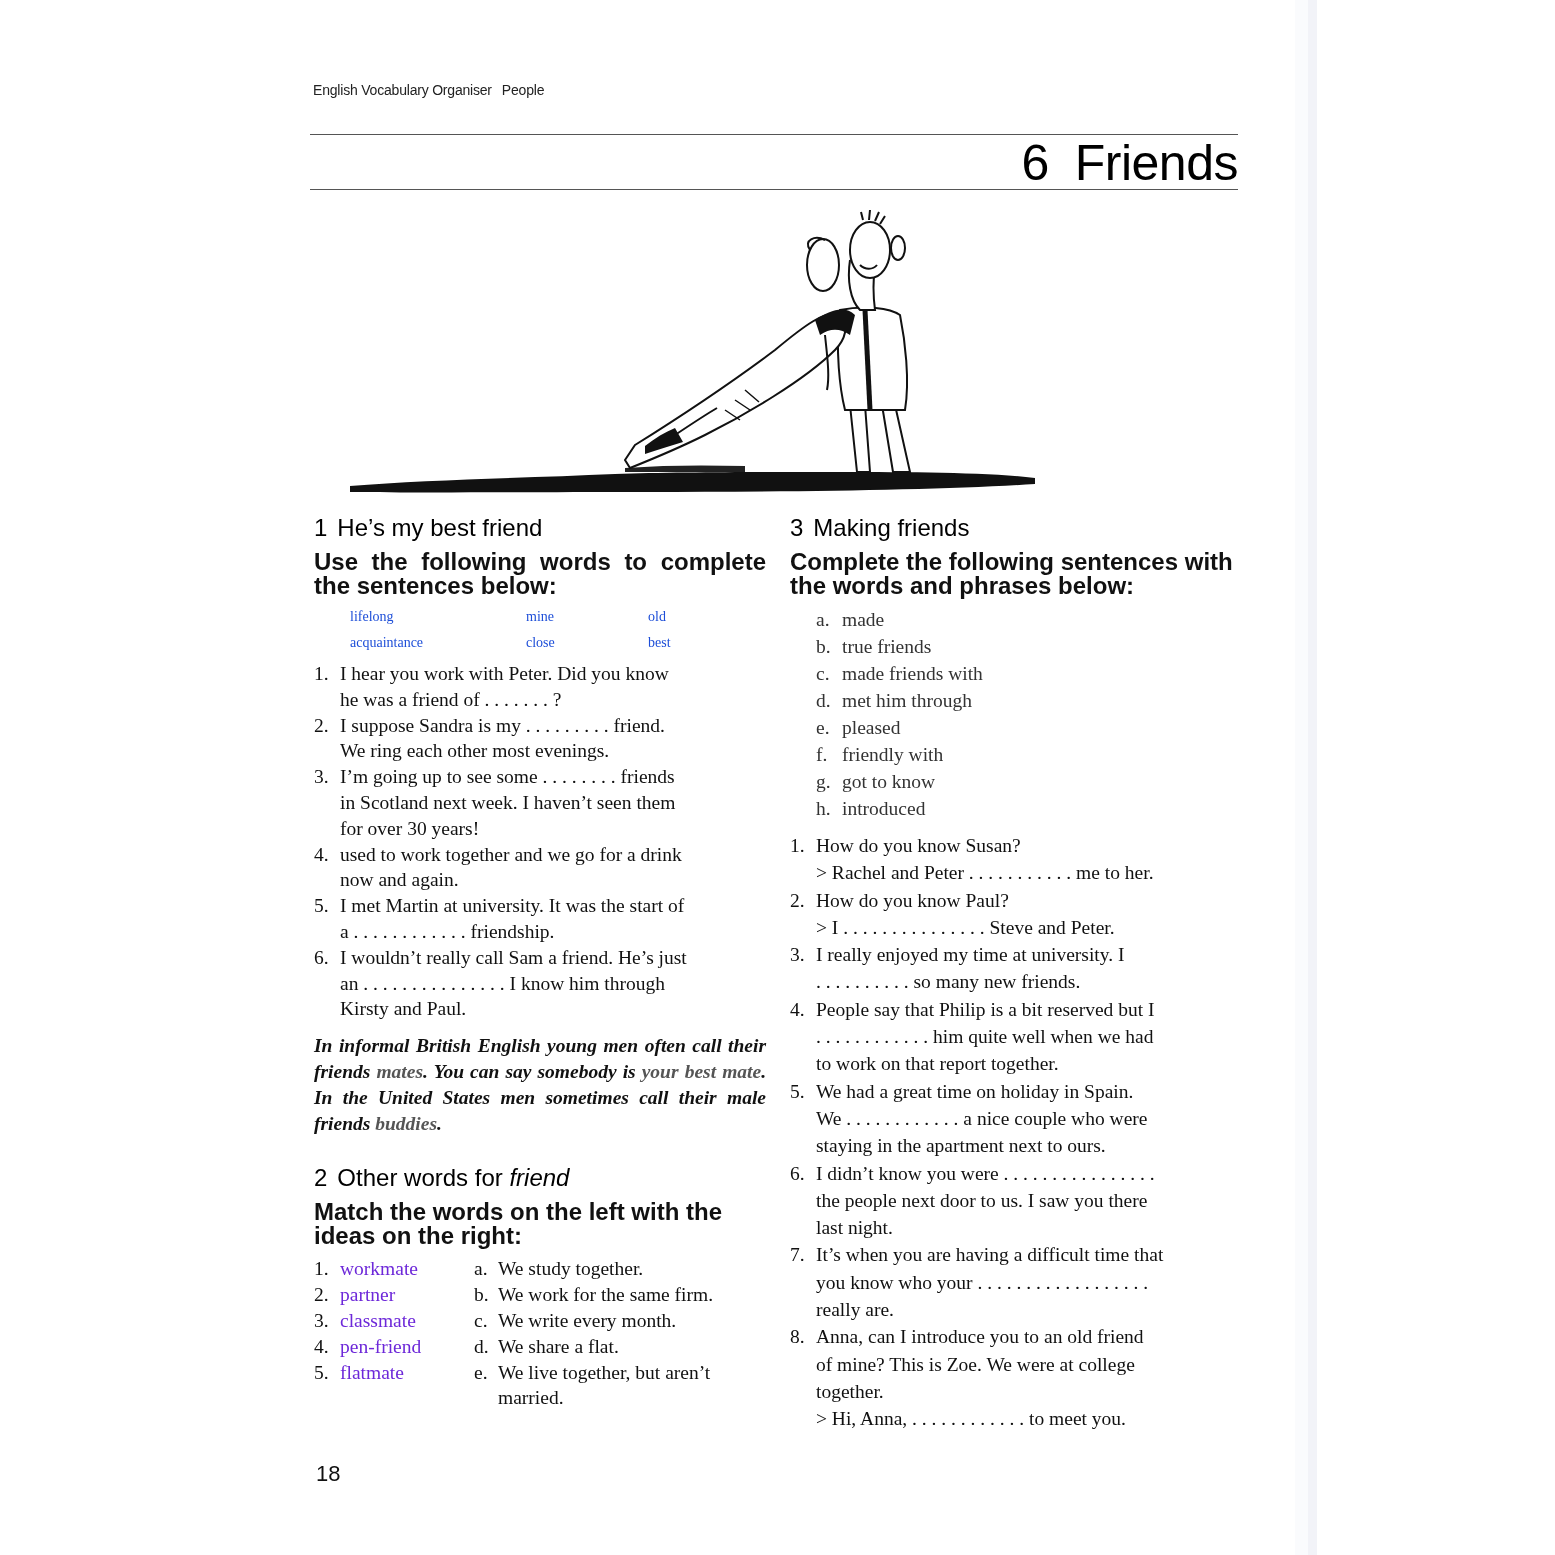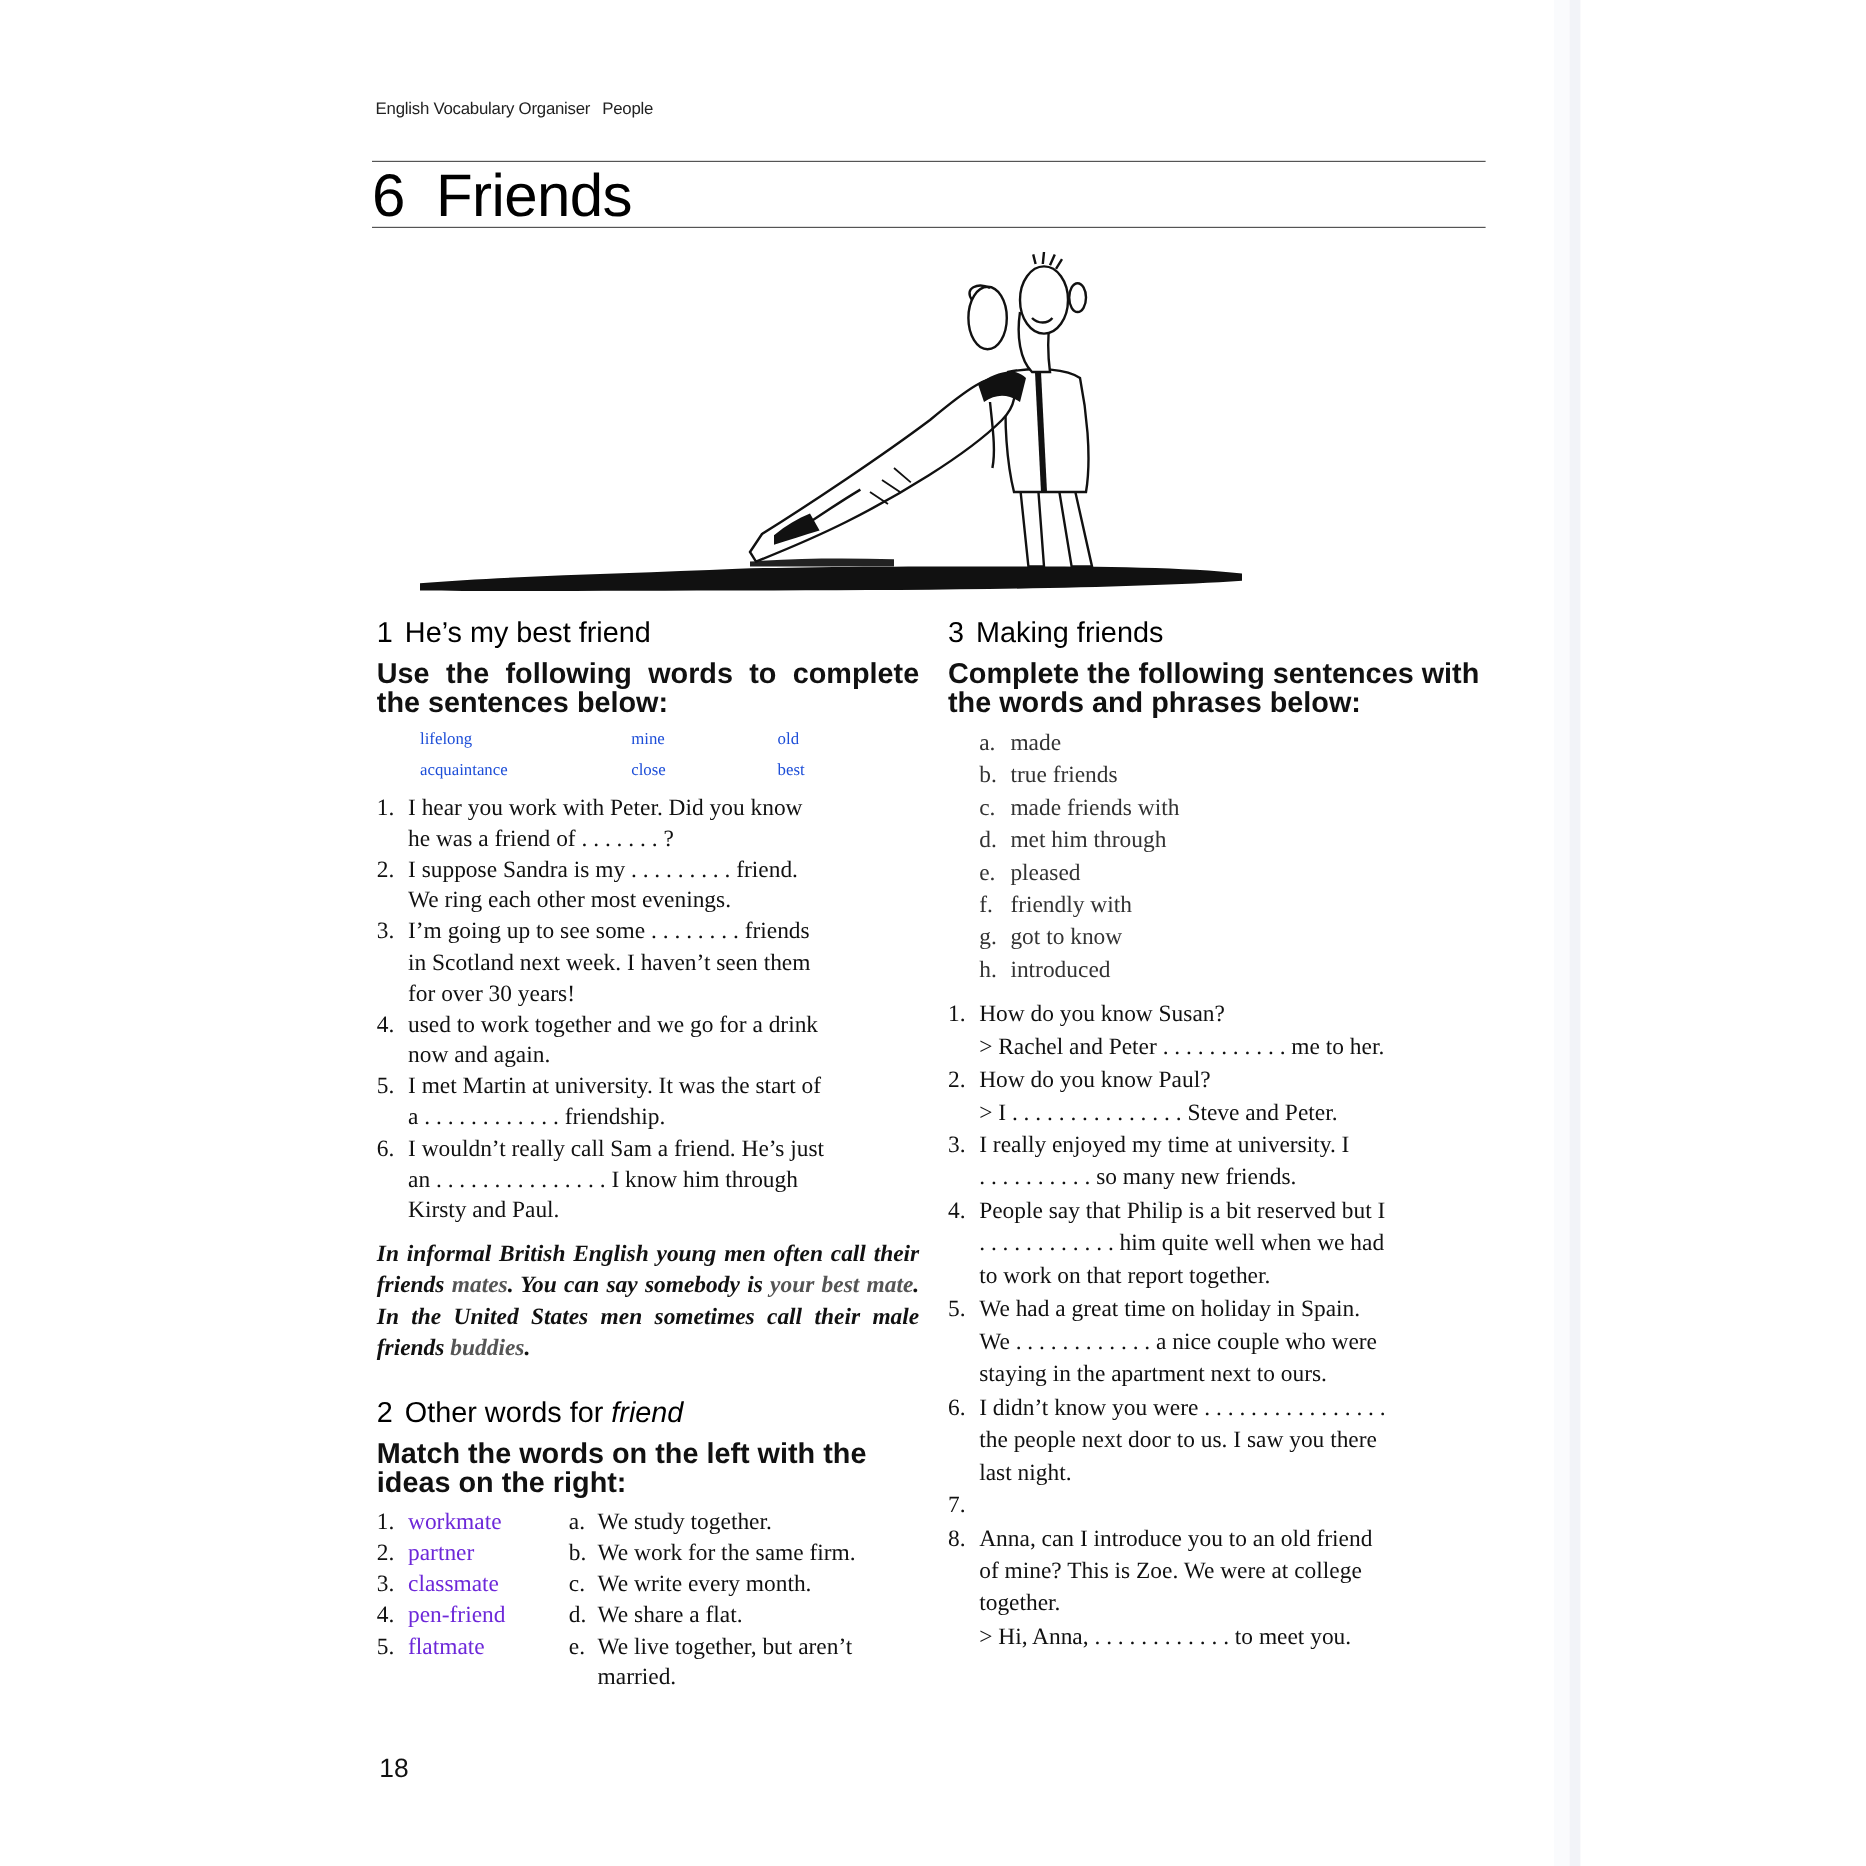--- a/index.html
+++ b/index.html
@@ -8,21 +8,21 @@
   .right-strip2 { position:absolute; left:1295px; top:0; width:13px; height:1555px; background:#fafbfd; }
   .sans { font-family:"Liberation Sans", "DejaVu Sans", sans-serif; }
   .serif { font-family:"Liberation Serif", "DejaVu Serif", serif; }
 
   .running-head { position:absolute; left:313px; top:82px; font-size:14px; letter-spacing:-0.2px; color:#222; }
   .running-head .sec { margin-left:10px; }
 
   .rule { position:absolute; left:310px; width:928px; height:0; border-top:1.5px solid #555; }
   .rule.top { top:134px; }
   .rule.bottom { top:189px; }
-  .chapter-title { position:absolute; left:310px; width:928px; top:136px; text-align:left; font-size:50px; line-height:54px; color:#000; letter-spacing:-0.5px; }
+  .chapter-title { position:absolute; left:310px; width:928px; top:136px; text-align:right; font-size:50px; line-height:54px; color:#000; letter-spacing:-0.5px; }
   .chapter-title .num { margin-right:26px; }
 
   .illustration { position:absolute; left:345px; top:210px; width:700px; height:290px; }
 
   .col { position:absolute; width:452px; }
   .col.left { left:314px; top:512px; }
   .col.right { left:790px; top:512px; width:452px; }
 
   h2.section-title { margin:0; font-size:24px; font-weight:normal; line-height:32px; color:#000; }
   h2.section-title .n { margin-right:10px; }
@@ -294,20 +294,25 @@
       <div class="item">
           <span class="num">6.</span>
           <span>
             <div>I didn’t know you were . . . . . . . . . . . . . . . .</div>
             <div>the people next door to us. I saw you there</div>
             <div>last night.</div>
           </span>
         </div>
       <div class="item">
           <span class="num">7.</span>
+          <span>
+            <div>It’s when you are having a difficult time that</div>
+            <div>you know who your . . . . . . . . . . . . . . . . . .</div>
+            <div>really are.</div>
+          </span>
         </div>
       <div class="item">
           <span class="num">8.</span>
           <span>
             <div>Anna, can I introduce you to an old friend</div>
             <div>of mine? This is Zoe. We were at college</div>
             <div>together.</div>
             <div>&gt; Hi, Anna, . . . . . . . . . . . .  to meet you.</div>
           </span>
         </div>

